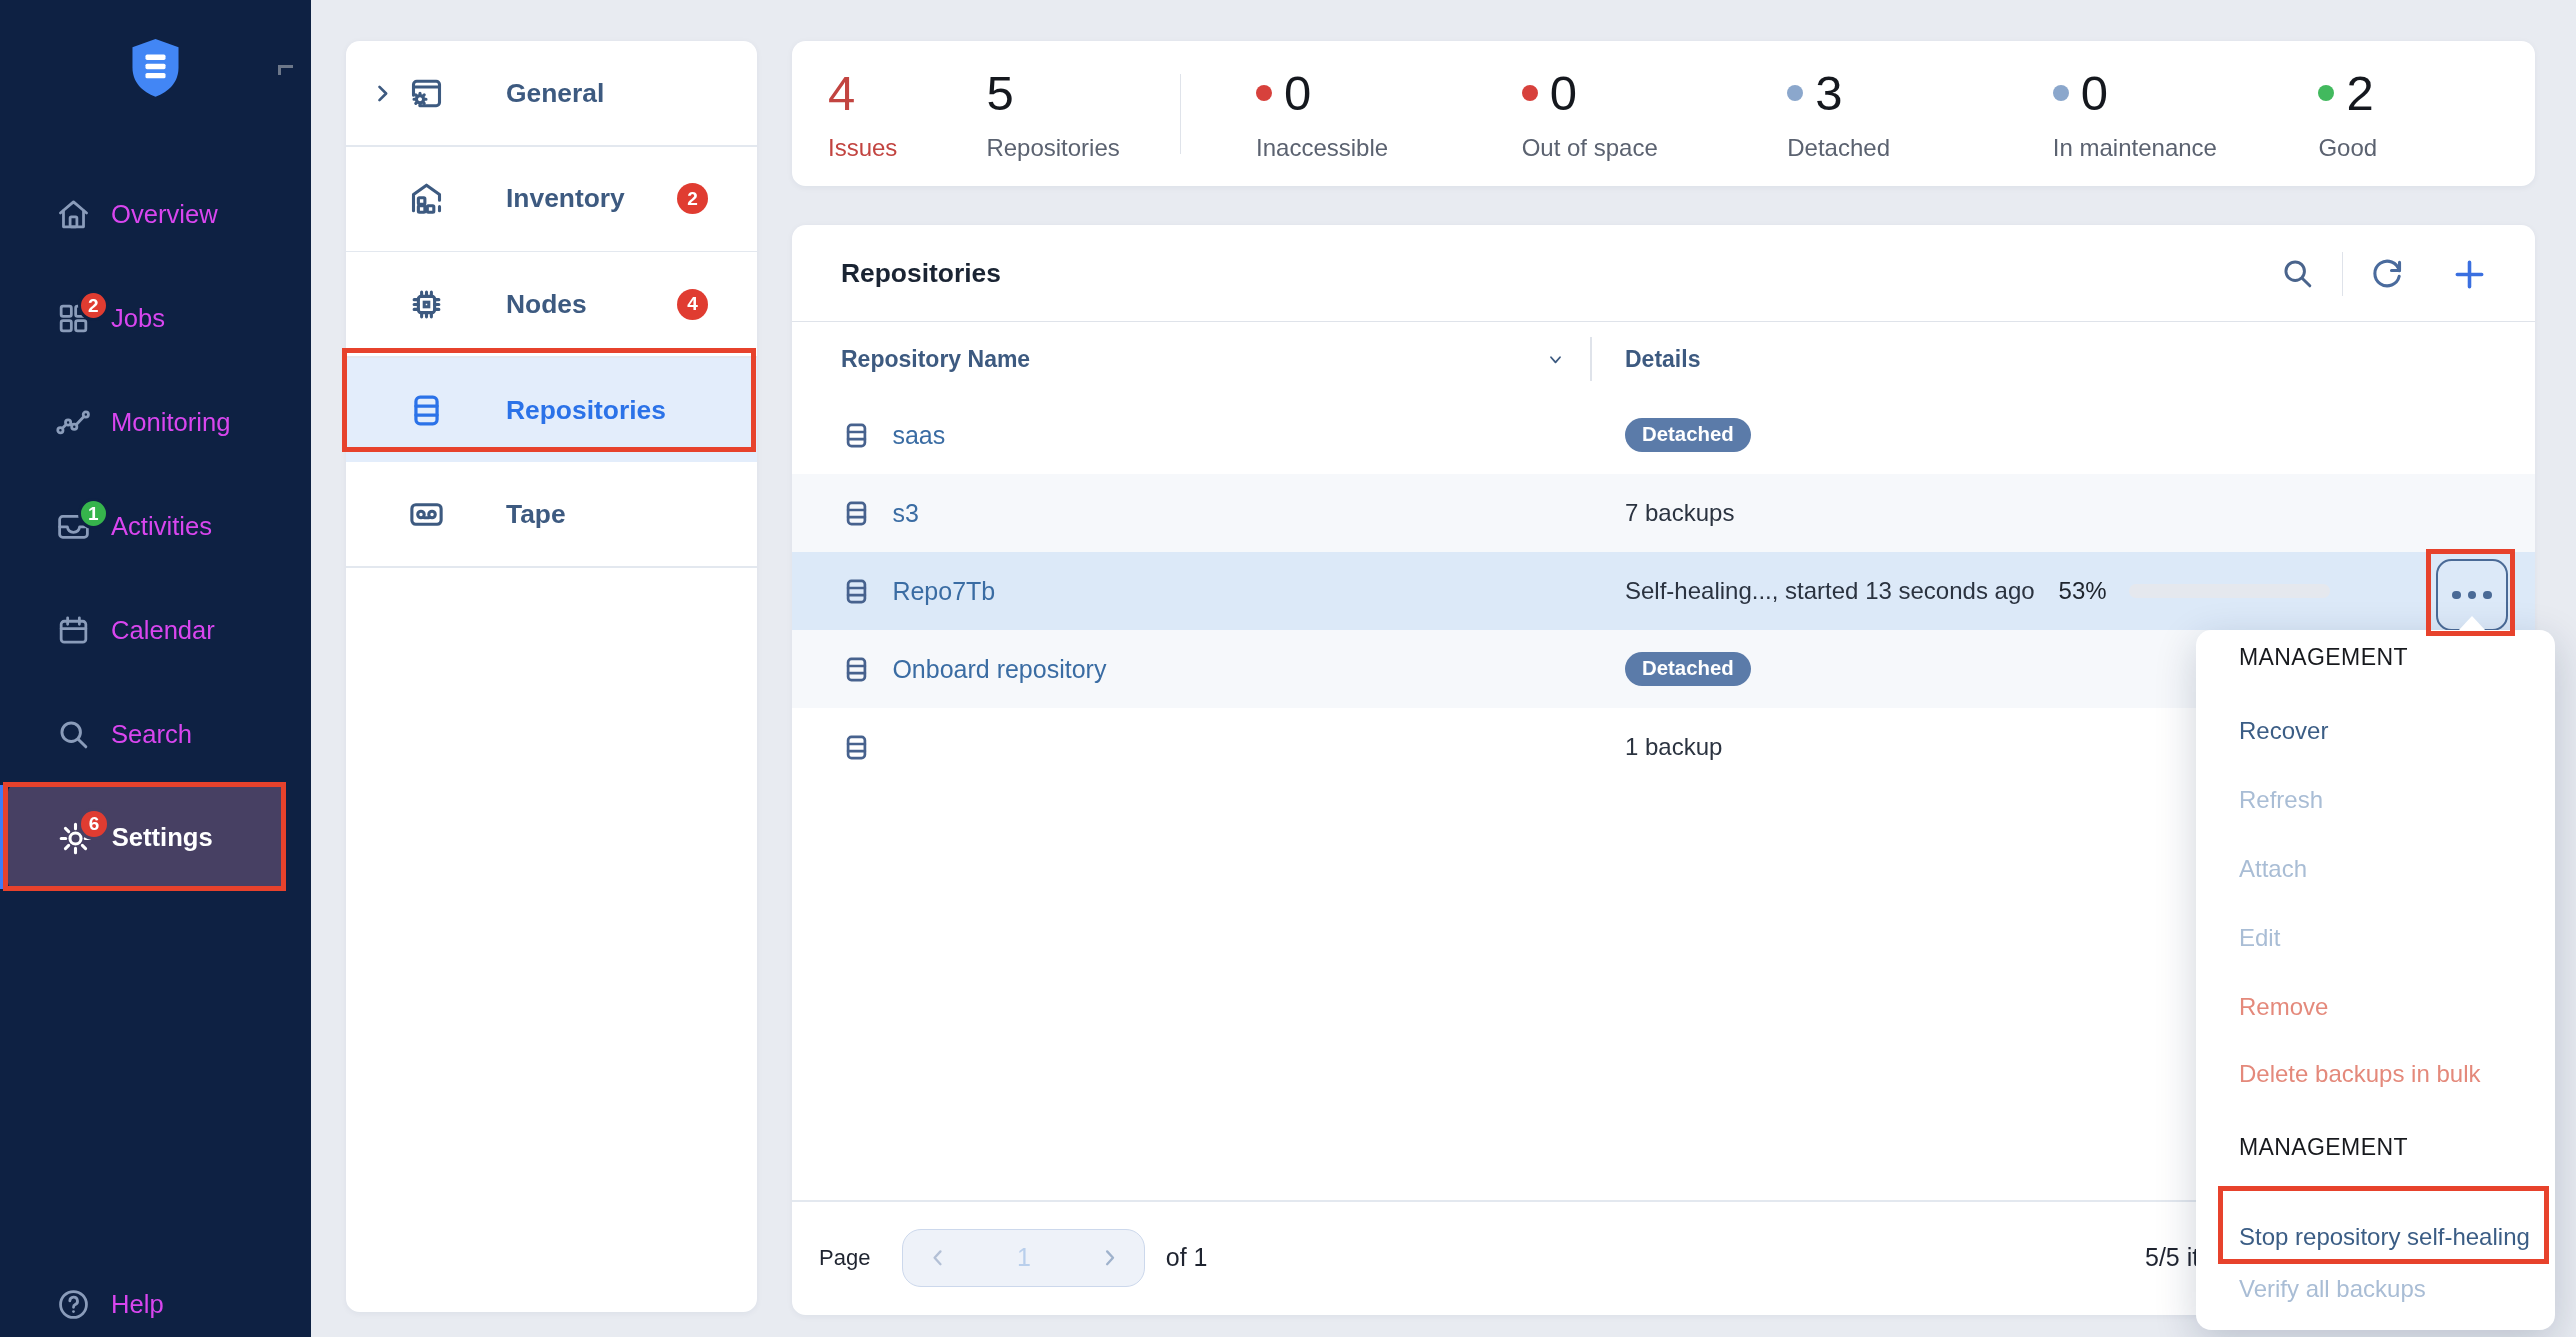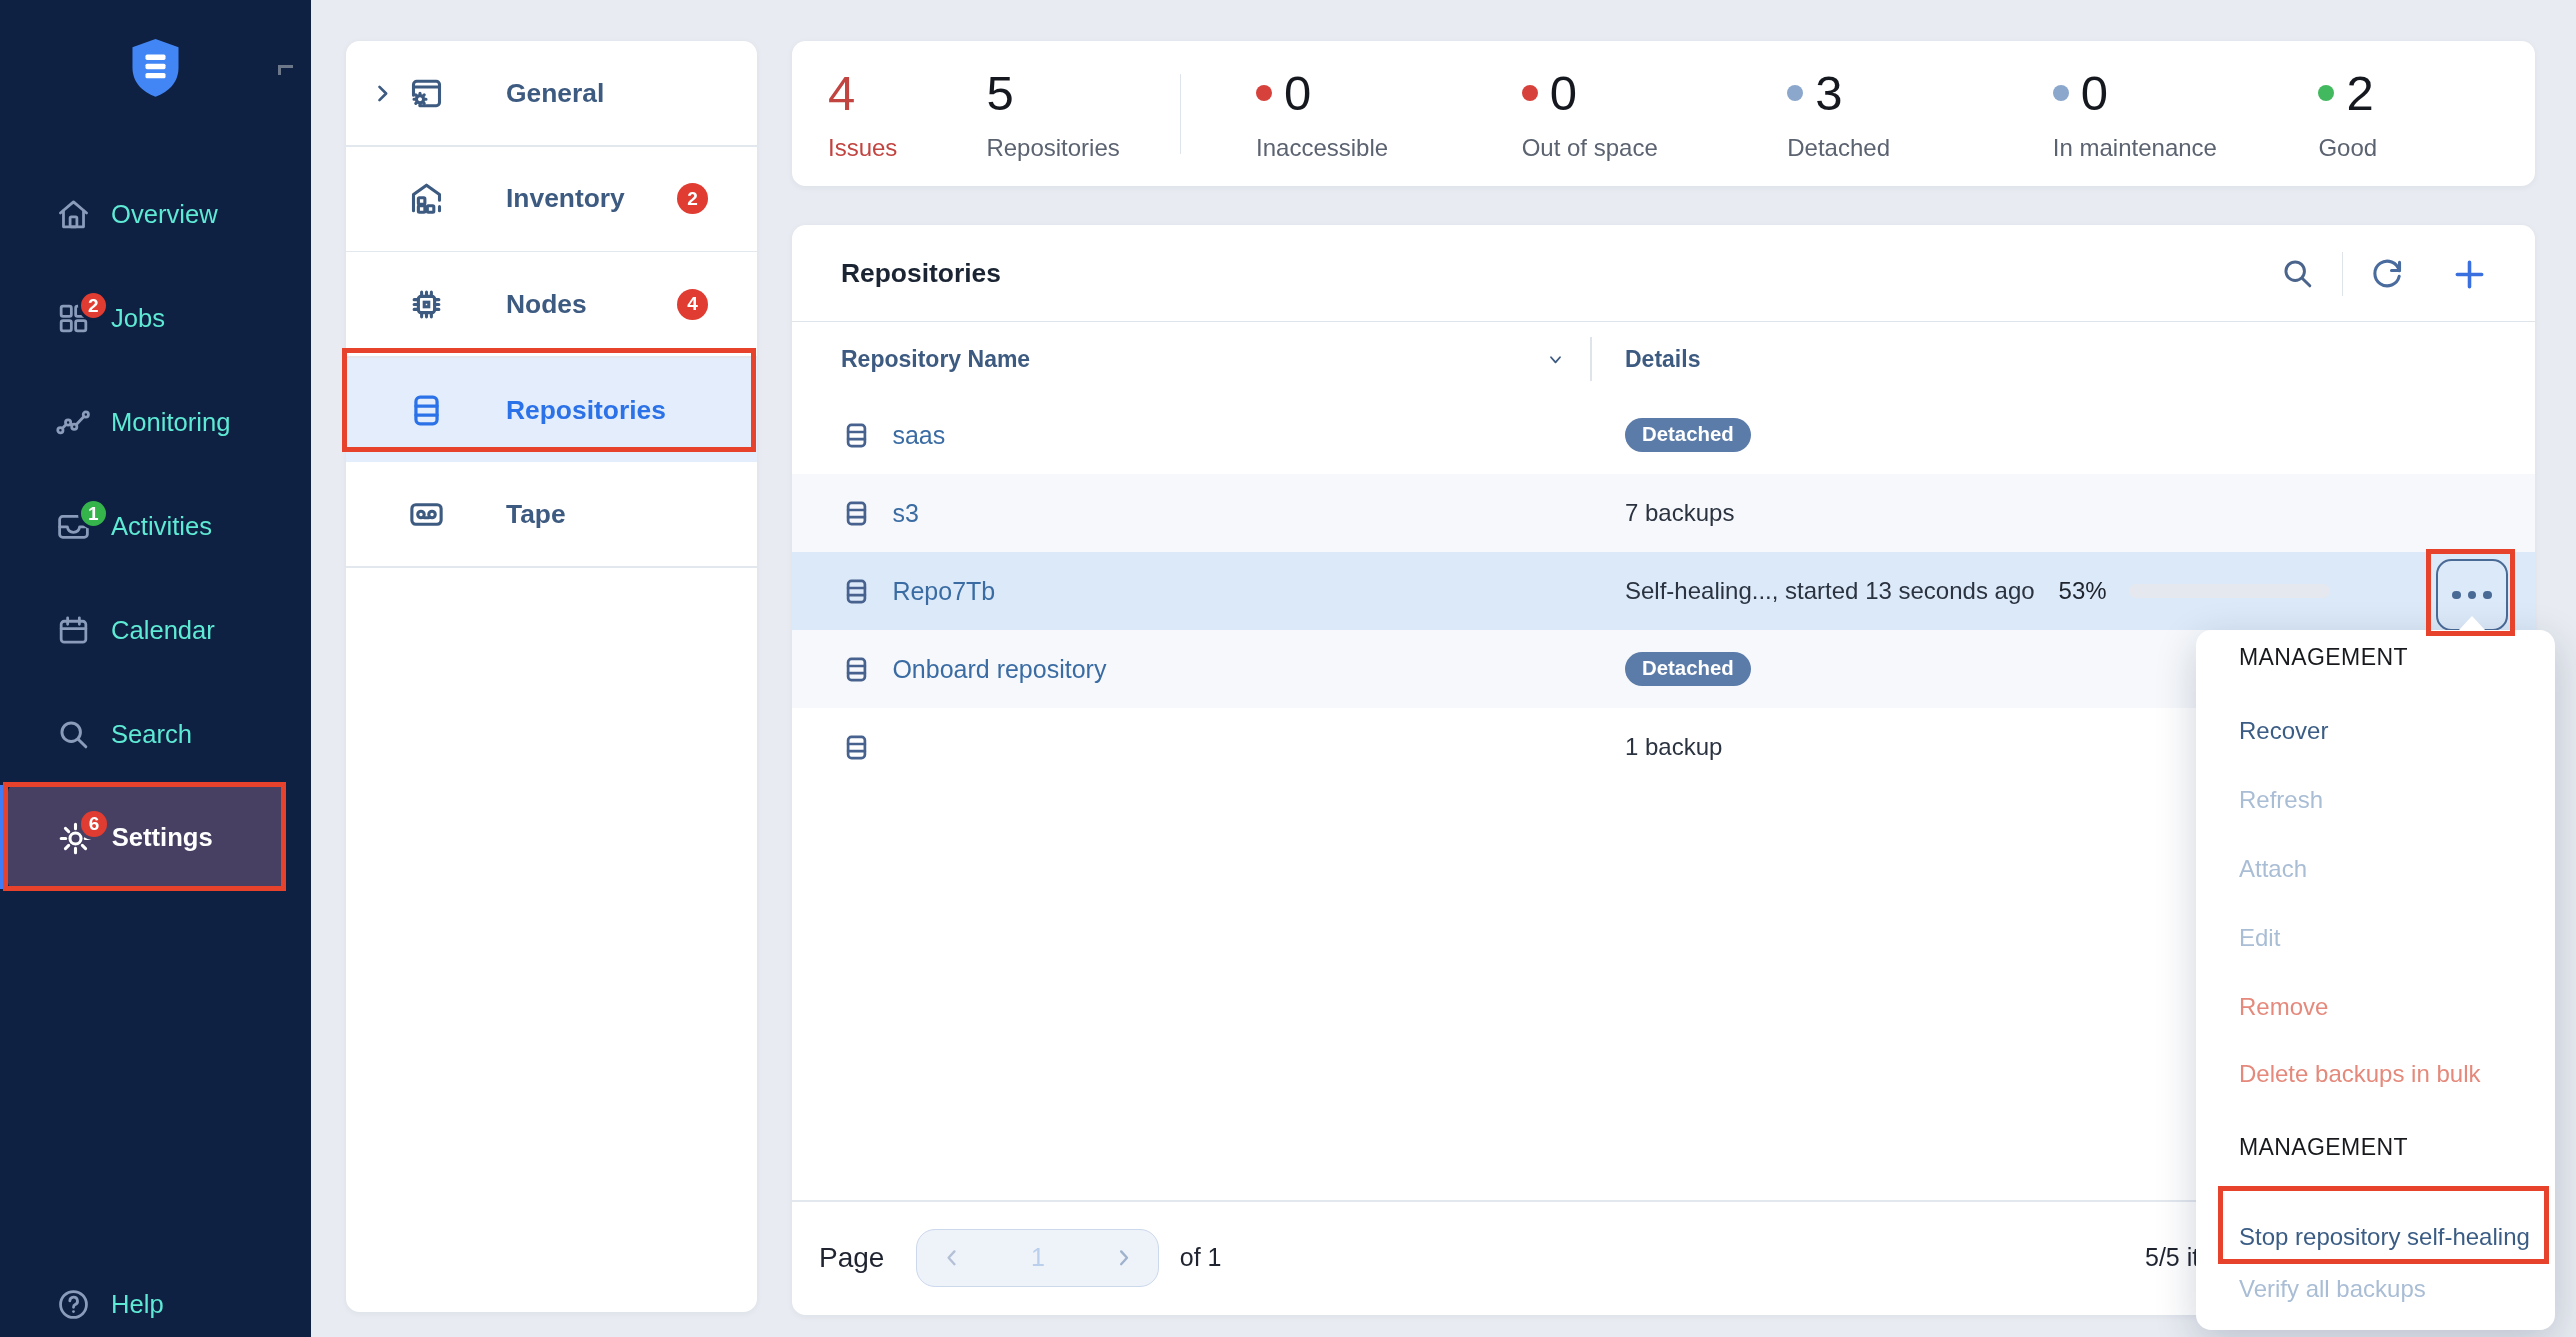--- a/index.html
+++ b/index.html
@@ -7,21 +7,21 @@
   body { font-family:"Liberation Sans", sans-serif; background:#e8ebf1; position:relative; overflow:hidden; }
   #app { position:absolute; inset:0; width:2576px; height:1337px; }
 
   
   .sidebar { position:absolute; left:0; top:0; width:311px; height:1337px; background:#0e2143; }
   .logo { position:absolute; left:123px; top:29px; width:65px; height:77px; }
   .collapse-glyph { position:absolute; left:278px; top:65px; width:15.3px; height:10.2px;
     border-top:3.4px solid #7d8796; border-left:3.4px solid #7d8796; opacity:.85; }
   .nav-item { position:absolute; left:0; width:311px; height:51px; display:flex; align-items:center; cursor:pointer; }
   .nav-item .nicon { position:relative; width:37px; height:37px; margin-left:55px; flex:none; }
-  .nav-item .nlabel { margin-left:19px; font-size:25.6px; color:#5eead4; }
+  .nav-item .nlabel { margin-left:19px; font-size:25.6px; color:#d946ef; }
   .nav-badge { position:absolute; top:-10.2px; right:-17px; min-width:31.5px; height:31.5px; border-radius:50%;
     background:#e03c31; color:#fff; font-size:19px; font-weight:bold; display:flex; align-items:center;
     justify-content:center; border:3.4px solid #0e2143; }
   .nav-badge.green { background:#36b44c; }
   .settings-active { position:absolute; left:7.7px; top:785px; width:278px; height:104px; background:#474063; border-radius:6.8px; }
   .settings-bar { position:absolute; left:0; top:785px; width:7.7px; height:104px; background:#3f7cf6; }
   .settings-active .nav-item { top:26.4px; left:-55px; } 
   .nav-item.in-active-block { position:absolute; left:0; top:0; height:104px; width:278px; }
   .nav-item.in-active-block .nicon { margin-left:48px; }
   .nav-item.in-active-block .nlabel { color:#ffffff; font-weight:bold; }
@@ -74,21 +74,21 @@
   .badge-pill { display:inline-block; padding:5.1px 17px 6.8px; border-radius:851px; background:#5b7ba9; color:#fff;
     font-size:20.4px; font-weight:bold; }
   .pct { margin-left:24px; font-size:24px; color:#20262f; }
   .pbar { margin-left:22px; width:201px; height:13.6px; border-radius:7.7px; background:#e5e8ee; overflow:hidden; }
   .pbar .fill { height:100%; border-radius:7.7px; background:#3f7be8; }
   .ellipsis-btn { position:absolute; left:1644px; top:334px; width:72px; height:72px; border:2.6px solid #4a6a96;
     border-radius:15.3px; display:flex; align-items:center; justify-content:center; gap:6.8px; cursor:pointer; }
   .ellipsis-btn .dot3 { width:8.5px; height:8.5px; border-radius:50%; background:#4a6a96; }
   .pagination-divider { position:absolute; left:0; top:975px; width:100%; height:1.7px; background:#e3e8ef; }
   .pagination { position:absolute; left:0; top:976px; width:100%; height:113px; display:flex; align-items:center; }
-  .pg-label { margin-left:27px; font-size:28px; color:#1f2430; }
+  .pg-label { margin-left:27px; font-size:22px; color:#1f2430; }
   .pg-pill { margin-left:32px; width:243px; height:58px; border-radius:19px; background:#eef2f9; border:1.7px solid #ccd8ec;
     display:flex; align-items:center; justify-content:space-between; padding:0 22px; }
   .pg-chev { width:25.6px; height:25.6px; cursor:pointer; }
   .pg-current { font-size:25px; color:#b9cfec; }
   .pg-of { margin-left:20.4px; font-size:25px; color:#1f2430; }
   .pg-count { position:absolute; left:1353px; font-size:25px; color:#1f2430; white-space:nowrap; }
 
   
   .menu { position:absolute; left:2196px; top:630px; width:359px; height:700px; background:#fff; border-radius:15.3px;
     box-shadow:0 12px 41px rgba(15,35,70,.20); z-index:50; }

